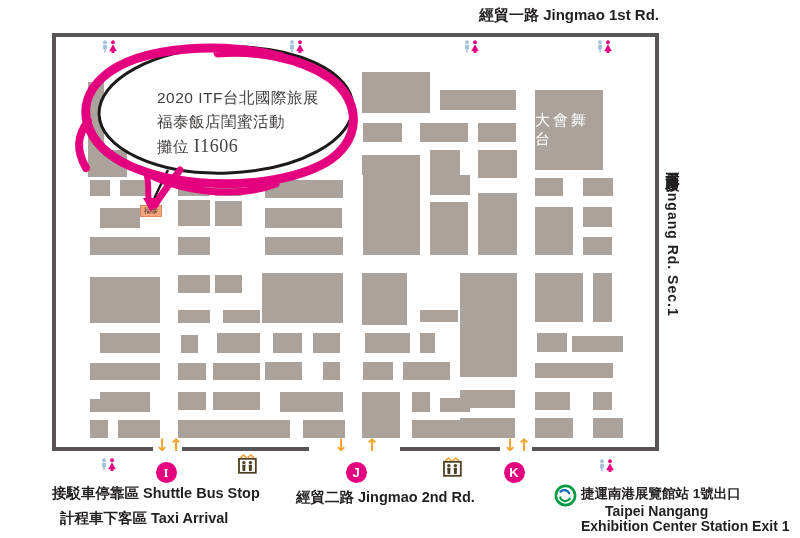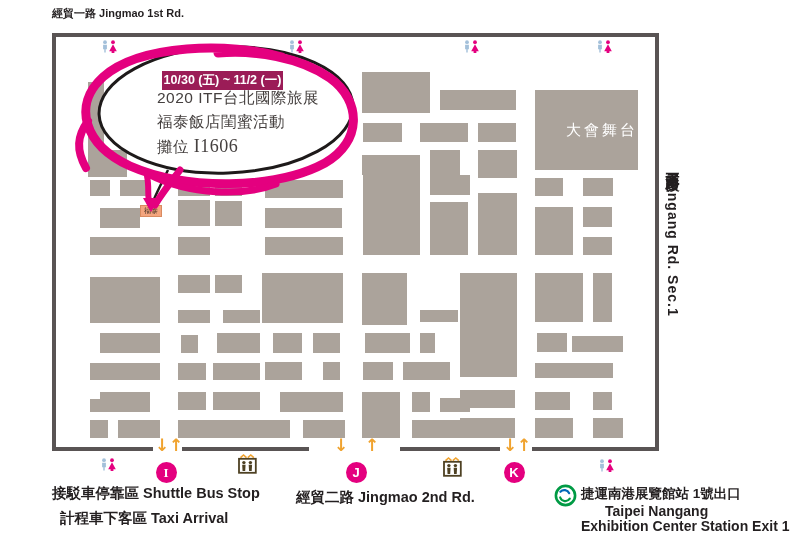--- a/index.html
+++ b/index.html
@@ -1,26 +1,26 @@
 <!DOCTYPE html>
 <html><head>
 <meta charset="utf-8">
 <style>
   html,body{margin:0;padding:0;background:#fff;}
   .canvas{position:relative;width:800px;height:538px;background:#fff;overflow:hidden;
           font-family:"Liberation Sans",sans-serif;color:#231f20;}
   
   .vseg,.hseg,.topseg{position:absolute;background:#595454;z-index:2;}
   .block{position:absolute;background:#ABA39B;z-index:1;}
-  .stage{position:absolute;left:535px;top:90px;width:103px;height:80px;background:#ABA39B;z-index:1;
-         display:flex;align-items:center;justify-content:flex-end;}
+  .stage{position:absolute;left:535px;top:90px;width:68px;height:80px;background:#ABA39B;z-index:1;
+         display:flex;align-items:center;justify-content:flex-start;}
   .stage span{color:#fff;font-size:15px;letter-spacing:3px;}
   
-  .road-top{position:absolute;left:52px;top:6px;width:607px;text-align:left;
-            font-size:11px;font-weight:bold;}
+  .road-top{position:absolute;left:52px;top:6px;width:607px;text-align:right;
+            font-size:15px;font-weight:bold;}
   .road-right{position:absolute;left:664px;top:163px;height:200px;writing-mode:vertical-rl;
               font-size:14px;font-weight:bold;letter-spacing:1px;}
   .road-bottom{position:absolute;left:296px;top:488px;font-size:14.5px;font-weight:bold;}
   .legend-left1{position:absolute;left:52px;top:484px;font-size:14.5px;font-weight:bold;}
   .legend-left2{position:absolute;left:52px;top:509px;font-size:14.5px;font-weight:bold;padding-left:8px;}
   .metro-logo{position:absolute;left:554px;top:484px;z-index:2;}
   .metro-cjk{position:absolute;left:581px;top:485px;font-size:13.5px;font-weight:bold;}
   .metro-en1{position:absolute;left:581px;top:503px;font-size:14px;font-weight:bold;margin-left:24px;}
   .metro-en2{position:absolute;left:581px;top:518px;font-size:14px;font-weight:bold;}
   
@@ -232,21 +232,20 @@
     <path d="M168,170 C160,186 155,196 152,204" stroke="#1e1a1a" stroke-width="2.5" fill="none"></path>
     <ellipse cx="226" cy="110" rx="127" ry="63" fill="#ffffff" stroke="#1e1a1a" stroke-width="3" transform="rotate(-2 226 110)"></ellipse>
     <path d="M282,57 C230,42 140,44 103,77 C72,105 84,145 130,166 C185,190 275,190 325,163 C362,142 362,101 330,78 C300,57 255,50 218,53" fill="none" stroke="#E4007F" stroke-width="9" stroke-linecap="round"></path>
     <path d="M86,168 C76,150 77,136 88,121" fill="none" stroke="#E4007F" stroke-width="8" stroke-linecap="round"></path>
     <path d="M148,174 C190,196 245,196 276,184" fill="none" stroke="#E4007F" stroke-width="7" stroke-linecap="round"></path>
     <path d="M180,170 C168,186 160,196 155,205" fill="none" stroke="#E4007F" stroke-width="7" stroke-linecap="round"></path>
     <path d="M147,176 C150,190 146,199 151,206" fill="none" stroke="#E4007F" stroke-width="6" stroke-linecap="round"></path>
     <path d="M143,198 L160,198 L151,212 Z" fill="#E4007F"></path>
   </svg>
 
-  <div class="badge">10/30 (五) ~ 11/2 (一)</div>
   <div class="bline bline1">2020 ITF台北國際旅展</div>
   <div class="bline bline2">福泰飯店閨蜜活動</div>
   <div class="bline bline3"><span>攤位 </span><span class="booth-no">I1606</span></div>
 
   <div class="legend-left1">接駁車停靠區 Shuttle Bus Stop</div>
   <div class="legend-left2">計程車下客區 Taxi Arrival</div>
 
   <div class="metro-logo">
     <svg width="23" height="23" viewBox="0 0 23 23">
       <circle cx="11.5" cy="11.5" r="9.6" fill="#fff" stroke="#009A44" stroke-width="2.6"></circle>

